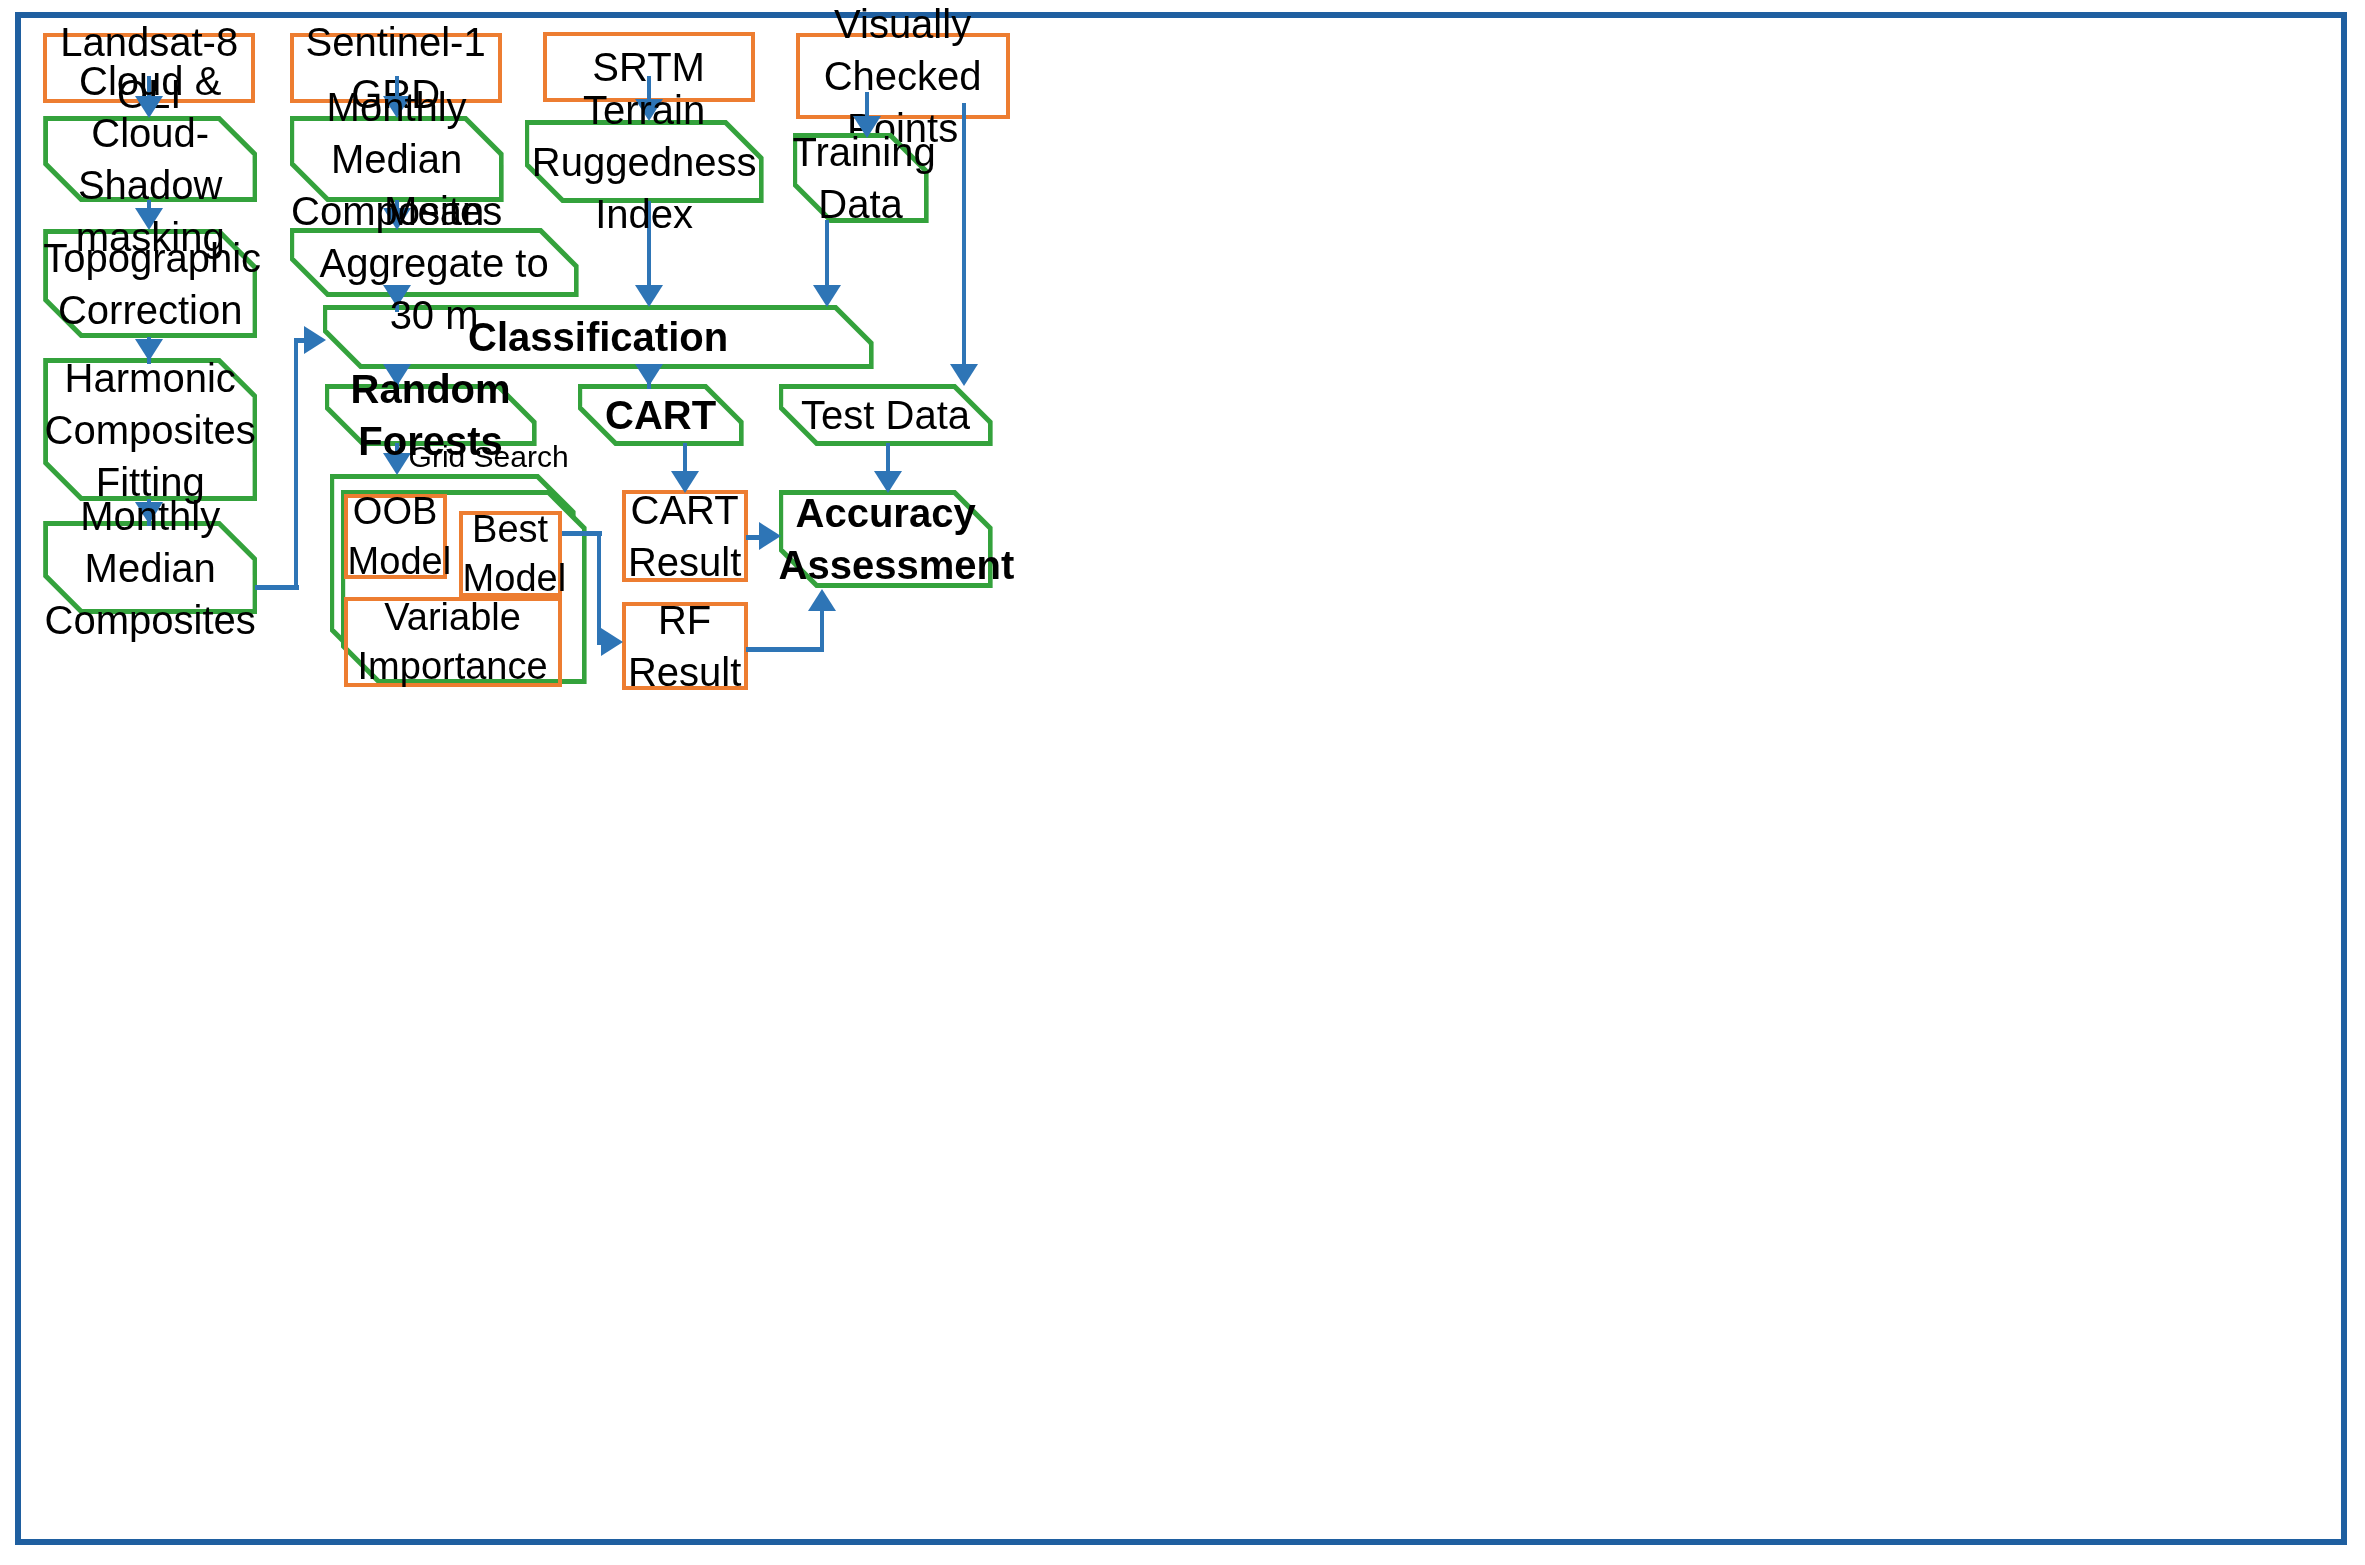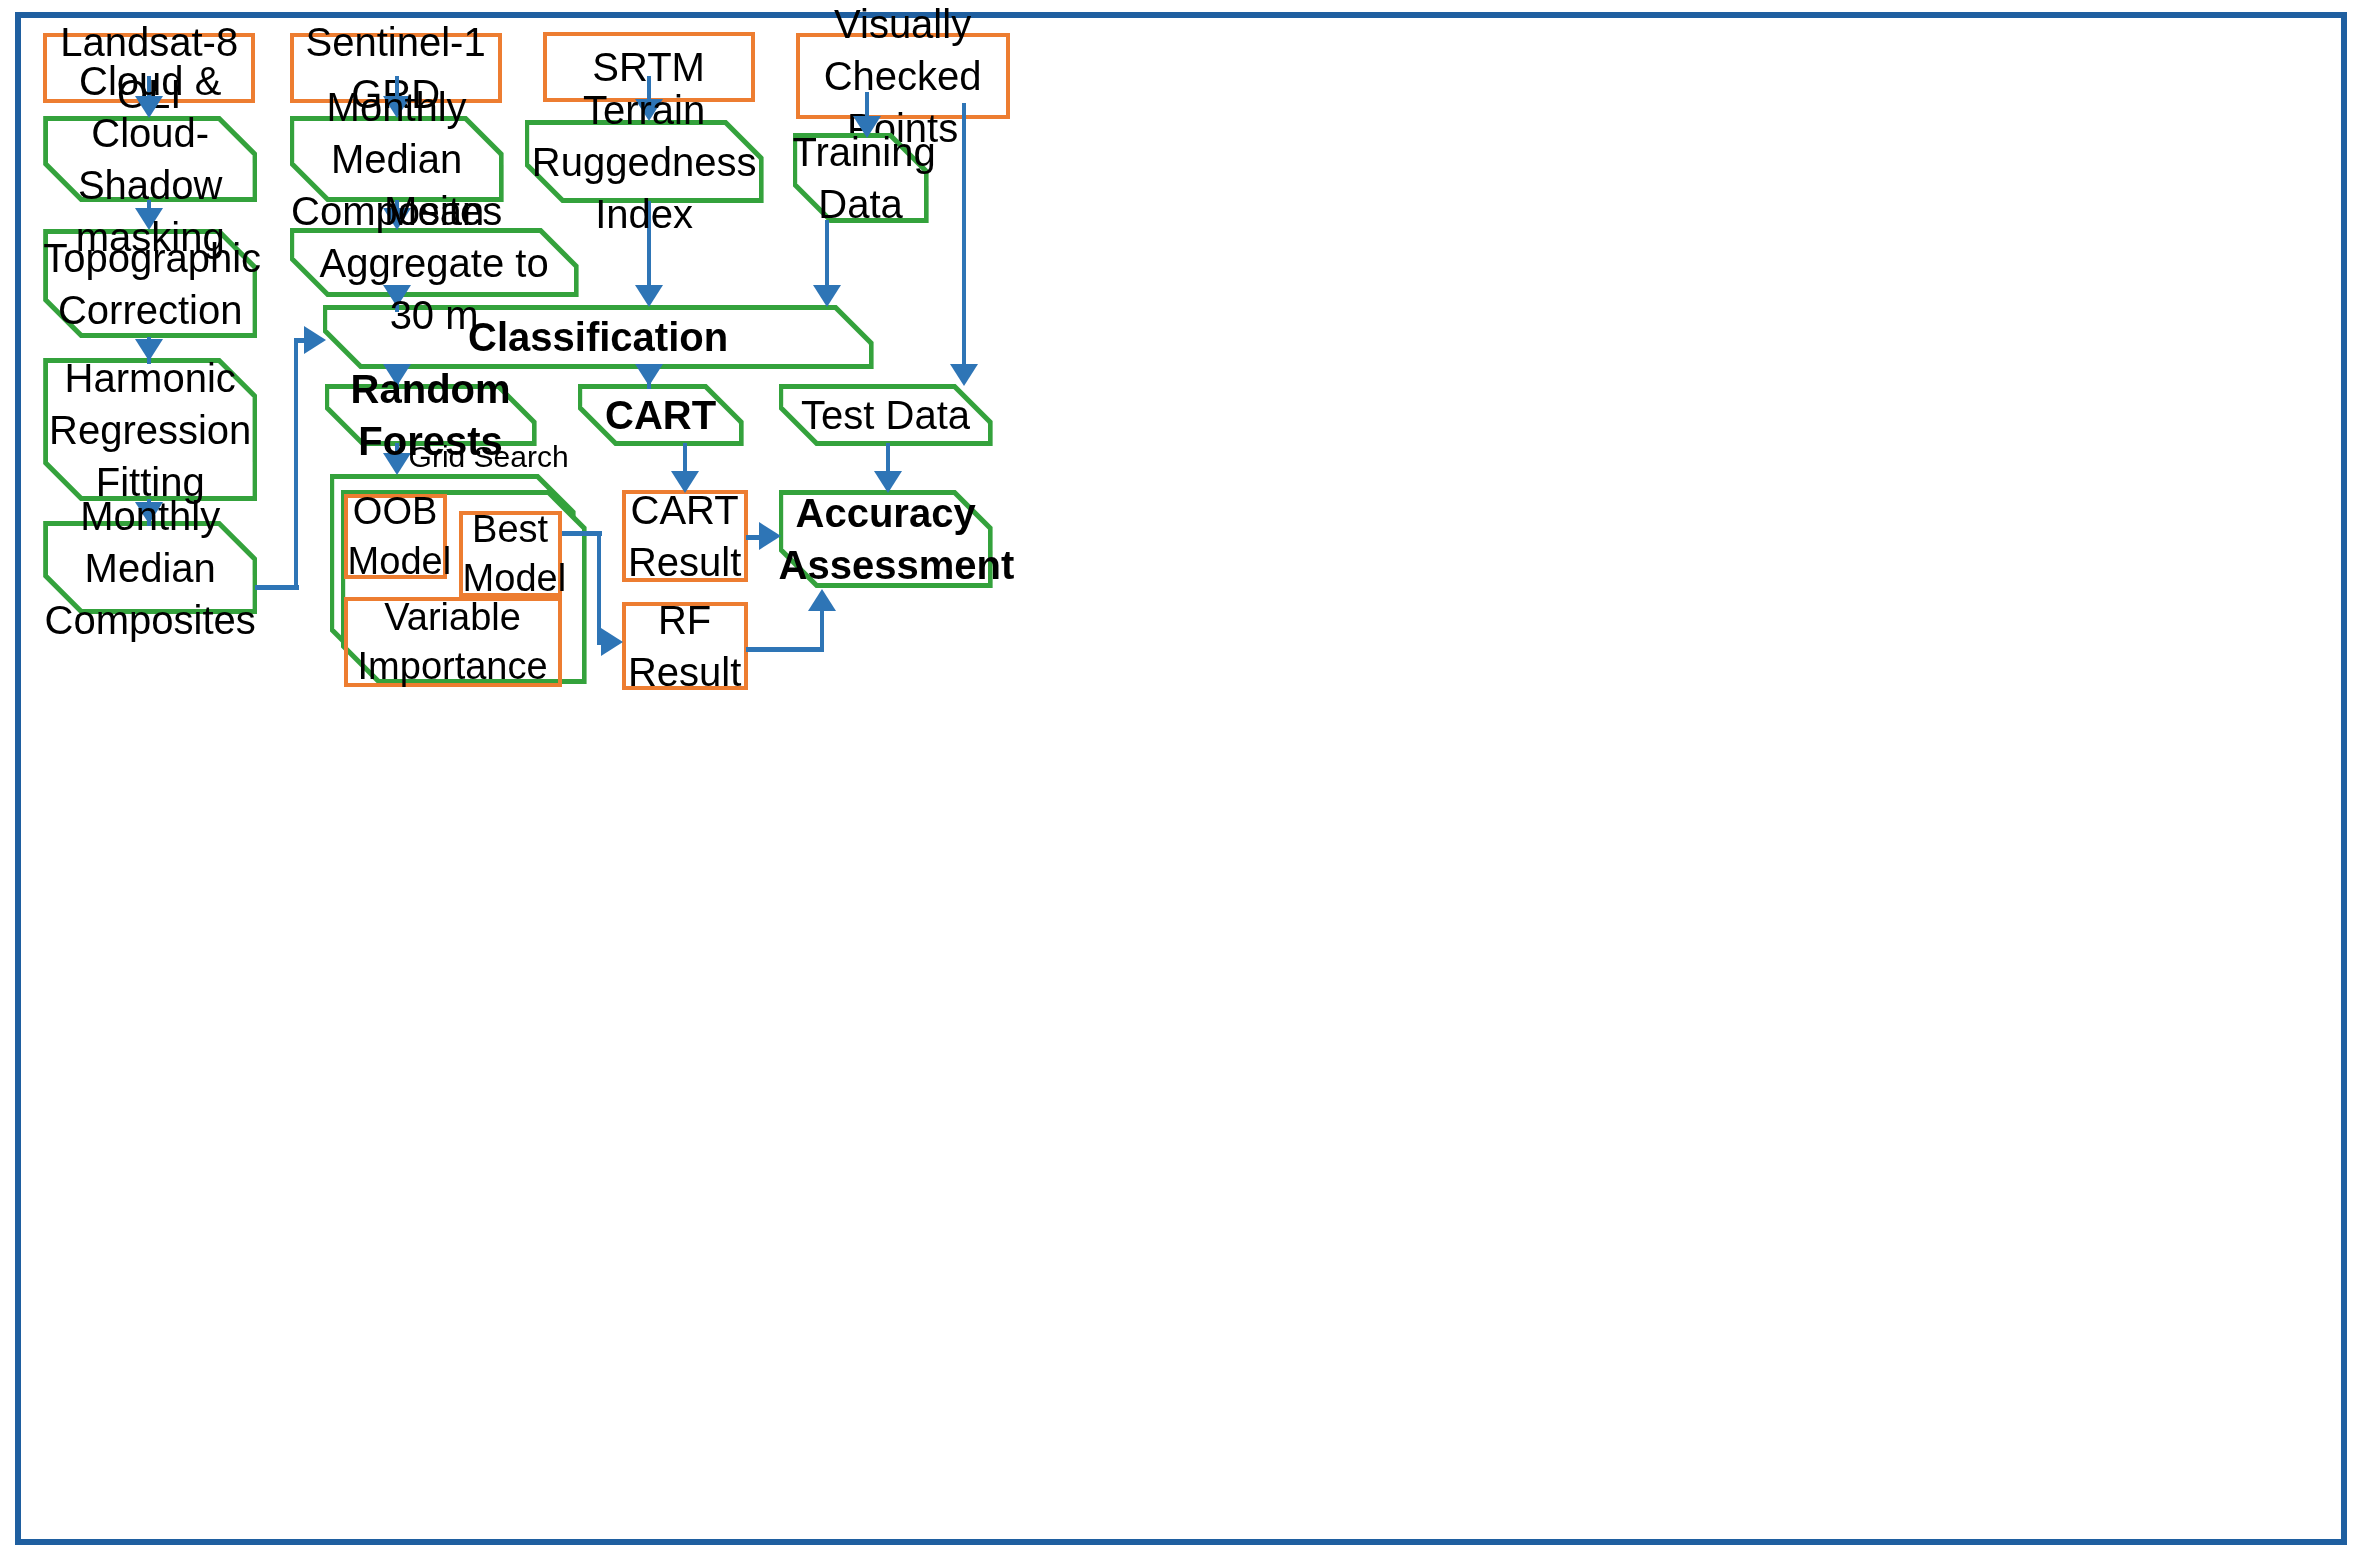--- a/index.html
+++ b/index.html
@@ -101,21 +101,21 @@
 
   <div class="node green fs-lg" style="left:269px;top:210px;width:289px;height:69px;">
     <span class="gfill"></span>
     <span class="ginner"></span>
     <span class="t">Mean Aggregate to 30 m</span>
   </div>
 
   <div class="node green fs-lg" style="left:22.6px;top:340px;width:214px;height:143px;">
     <span class="gfill"></span>
     <span class="ginner"></span>
-    <span class="t">Harmonic Regression Fitting</span>
+    <span class="t">Harmonic Composites Fitting</span>
   </div>
 
   <div class="node green fs-lg bold" style="left:302px;top:287px;width:551px;height:64px;text-align:center;">
     <span class="gfill"></span>
     <span class="ginner"></span>
     <span class="t">Classification</span>
   </div>
 
   <div class="node green fs-lg" style="left:22.6px;top:503px;width:214px;height:93px;">
     <span class="gfill"></span>

